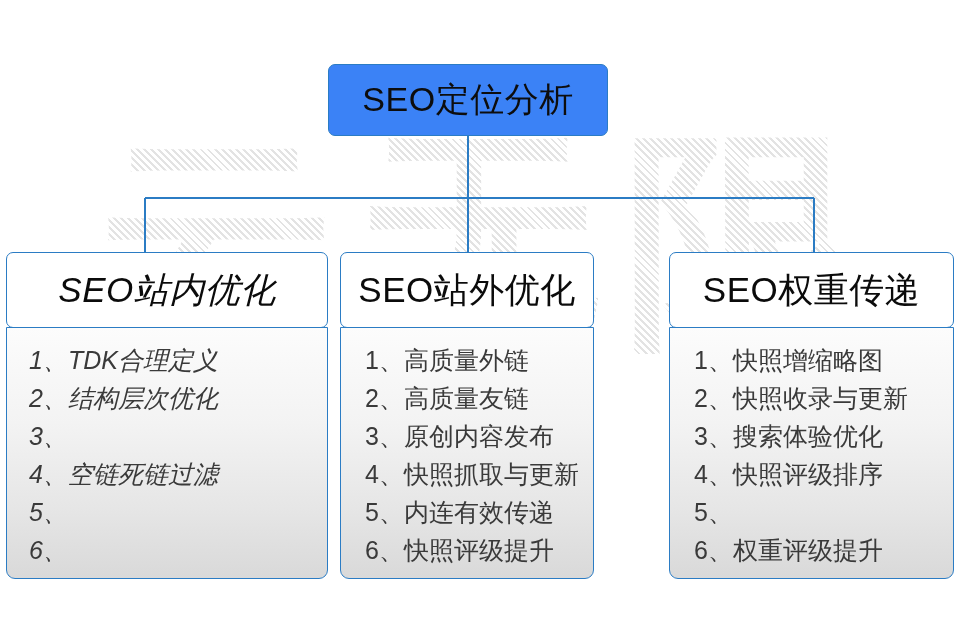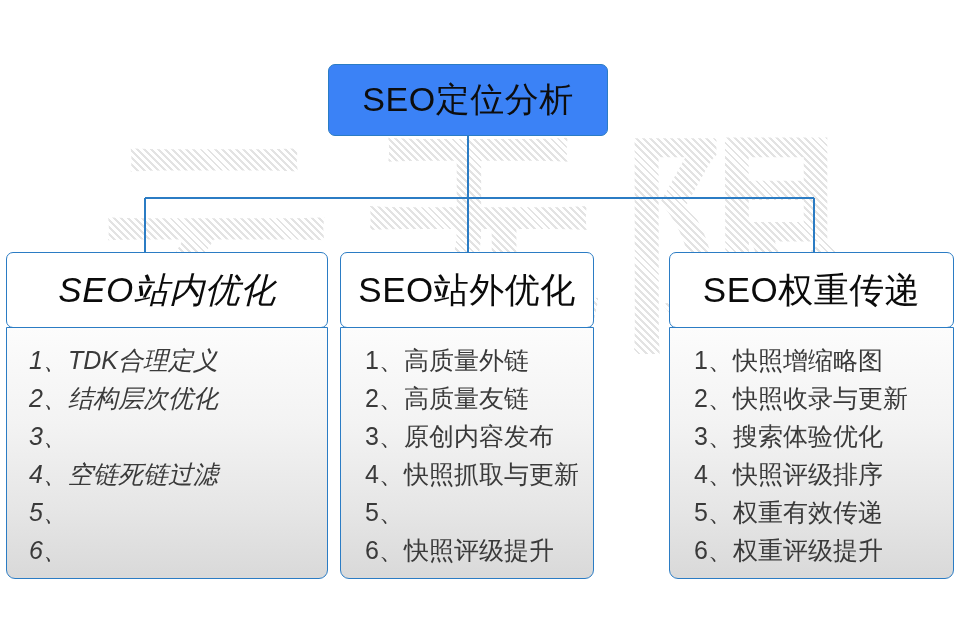--- a/index.html
+++ b/index.html
@@ -219,20 +219,21 @@
         <li>
           <span class="li-num">3、</span>
           <span class="li-text">原创内容发布</span>
         </li>
         <li>
           <span class="li-num">4、</span>
           <span class="li-text">快照抓取与更新</span>
         </li>
         <li>
           <span class="li-num">5、</span>
+          <span class="li-text">内连有效传递</span>
         </li>
         <li>
           <span class="li-num">6、</span>
           <span class="li-text">快照评级提升</span>
         </li>
       </ul>
     </div>
   </div>
 
   <div class="column" id="column-3">
@@ -252,21 +253,20 @@
         <li>
           <span class="li-num">3、</span>
           <span class="li-text">搜索体验优化</span>
         </li>
         <li>
           <span class="li-num">4、</span>
           <span class="li-text">快照评级排序</span>
         </li>
         <li>
           <span class="li-num">5、</span>
-          <span class="li-text">权重有效传递</span>
         </li>
         <li>
           <span class="li-num">6、</span>
           <span class="li-text">权重评级提升</span>
         </li>
       </ul>
     </div>
   </div>
 
 </div>

